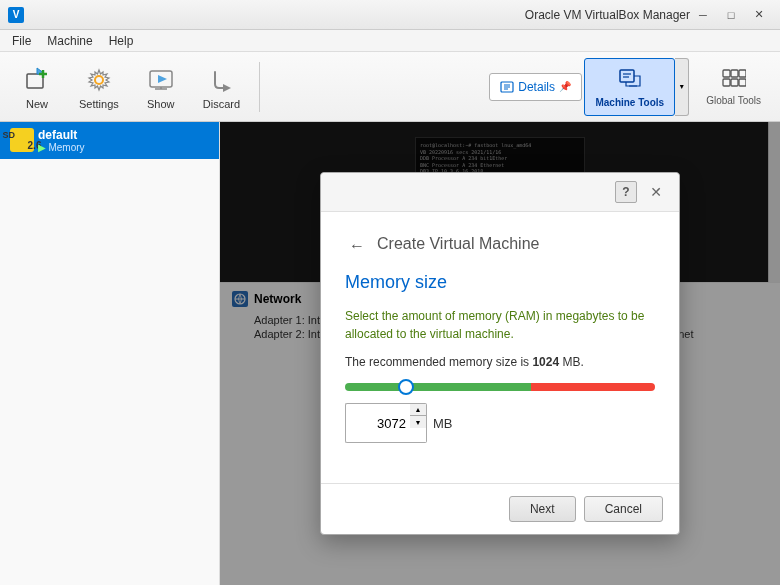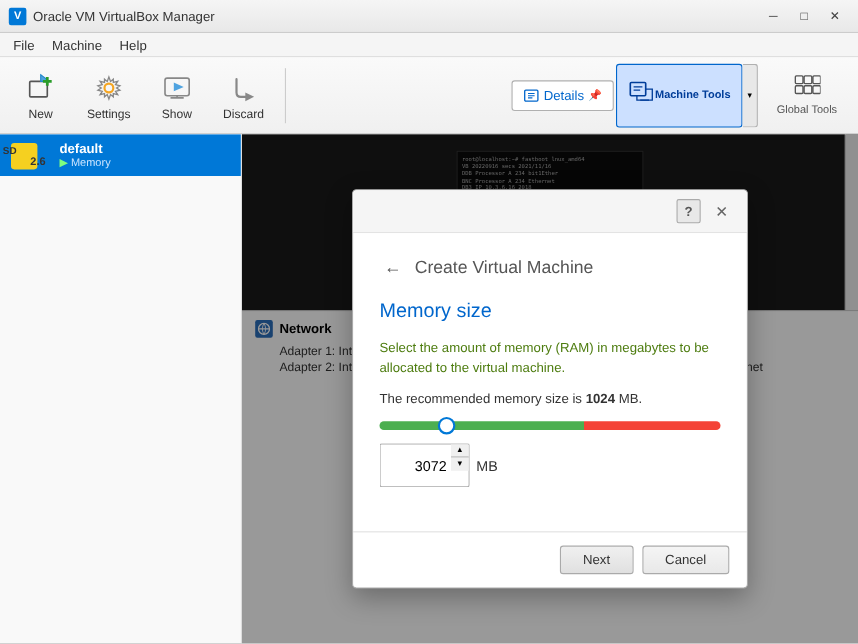--- a/index.html
+++ b/index.html
@@ -33,20 +33,21 @@
       align-items: center;
       justify-content: center;
       color: white;
       font-size: 10px;
       font-weight: bold;
     }
     .title-bar-text {
       font-size: 12px;
       color: #333;
       flex: 1;
+      text-align: right;
     }
     .title-bar-controls {
       display: flex;
       gap: 2px;
     }
     .title-btn {
       width: 26px;
       height: 20px;
       background: transparent;
       border: none;
@@ -127,21 +128,21 @@
       border: 1px solid #b0b0b0;
       border-radius: 3px;
       background: #fff;
       cursor: pointer;
       font-size: 12px;
       color: #0066cc;
       height: 28px;
     }
     .machine-tools-btn {
       display: flex;
-      flex-direction: row;
+      flex-direction: column;
       align-items: center;
       padding: 4px 10px;
       border: 1px solid #0066cc;
       border-radius: 3px;
       background: #cce0ff;
       cursor: pointer;
       height: 58px;
       justify-content: center;
       min-width: 70px;
     }
@@ -192,24 +193,24 @@
 
     
     .sidebar {
       width: 220px;
       background: #f9f9f9;
       border-right: 1px solid #ddd;
       overflow-y: auto;
     }
     .sidebar-item {
       display: flex;
-      align-items: flex-end;
+      align-items: flex-start;
       padding: 6px 10px;
       cursor: pointer;
-      gap: 20px;
+      gap: 4px;
     }
     .sidebar-item.selected {
       background: #0078d7;
       color: white;
     }
     .sidebar-item .vm-icon {
       width: 24px;
       height: 24px;
       background: #f5d020;
       border-radius: 3px;

